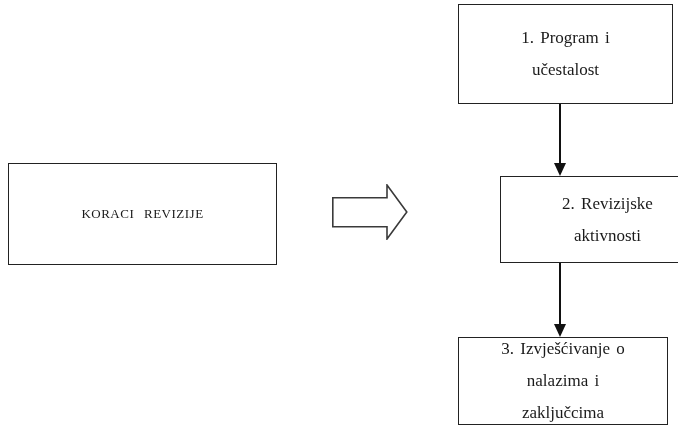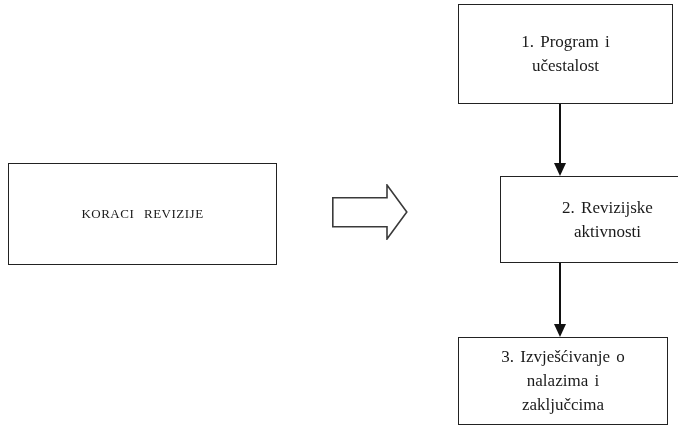--- a/index.html
+++ b/index.html
@@ -21,21 +21,21 @@
     box-sizing: border-box;
     border: 1.5px solid #222222;
     background: #ffffff;
     display: flex;
     align-items: center;
     justify-content: center;
     text-align: center;
   }
   .box .label {
     white-space: pre-line;
-    line-height: 24px;
+    line-height: 32px;
     font-size: 17px;
     word-spacing: 2px;
   }
   .left-box {
     left: 8px;
     top: 163px;
     width: 269px;
     height: 102px;
   }
   .left-box .label {

